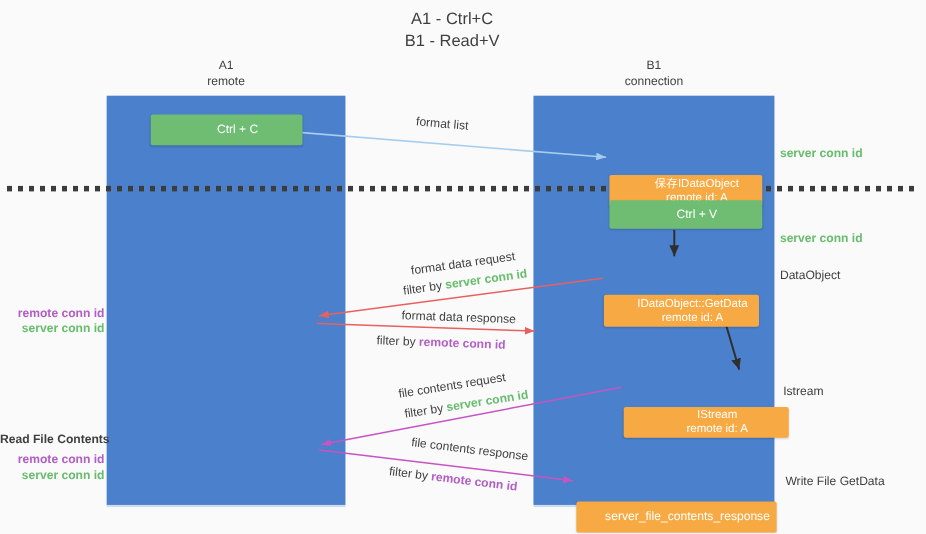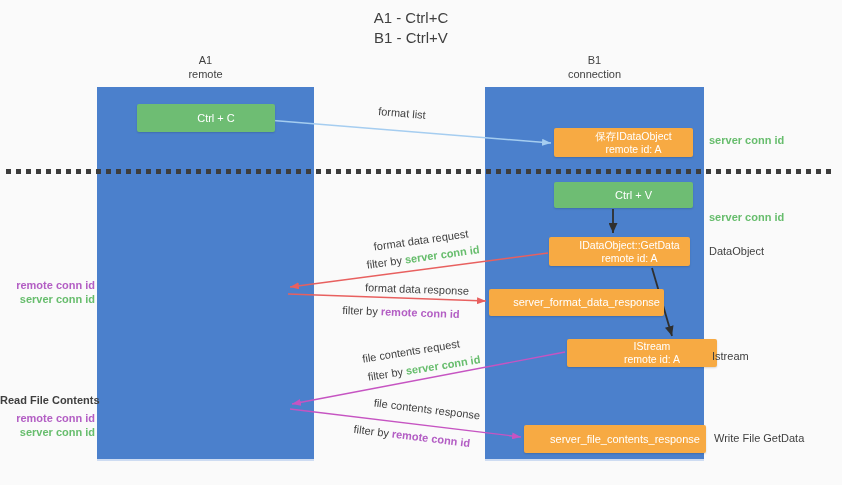--- a/index.html
+++ b/index.html
@@ -43,21 +43,21 @@
     color:#ffffff;
     text-align:center;
     font-size:11px;line-height:13px;
     border-radius:2px;
     box-shadow:0 1px 2px rgba(0,0,0,.15);
     z-index:5;
     padding-left:20px;
   }
   .box .l2{font-size:10.5px;}
   .box.green{background:#6ebd73;}
-  .box.orange{background:#f7aa43;}
+  .box.orange{background:#f7aa43;margin-top:31px;}
   .title{
     position:absolute;
     left:411px;top:8px;
     transform:translateX(-50%);
     text-align:center;
     font-size:15px;line-height:20px;
     color:#3f3f3f;
     z-index:2;
     white-space:nowrap;
   }
@@ -80,21 +80,21 @@
     z-index:6;
   }
 </style>
 </head>
 <body>
 
 <div id="stage">
 
   <div class="title">
     <div>A1 - Ctrl+C</div>
-    <div>B1 - Ctrl+V</div>
+    <div>B1 - Read+V</div>
   </div>
 
   <div class="lane-header" style="left:97px;top:53px;width:217px;">
     <div>A1</div>
     <div>remote</div>
   </div>
   <div class="lane-header" style="left:485px;top:53px;width:219px;">
     <div>B1</div>
     <div>connection</div>
   </div>
@@ -140,23 +140,20 @@
   <div class="box green" style="left:554px;top:182px;width:119px;height:26px;">
     <div>Ctrl + V</div>
   </div>
 
   <div class="box orange" style="left:549px;top:237px;width:121px;height:29px;">
     <div class="l2">IDataObject::GetData</div>
     <div class="l2">remote id: A</div>
   </div>
 
 
-  <div class="box orange" style="left:489px;top:289px;width:155px;height:27px;">
-    <div>server_format_data_response</div>
-  </div>
 
   <div class="box orange" style="left:567px;top:339px;width:130px;height:28px;">
     <div class="l2">IStream</div>
     <div class="l2">remote id: A</div>
   </div>
 
 
   <div class="box orange" style="left:524px;top:425px;width:162px;height:28px;">
     <div>server_file_contents_response</div>
   </div>

